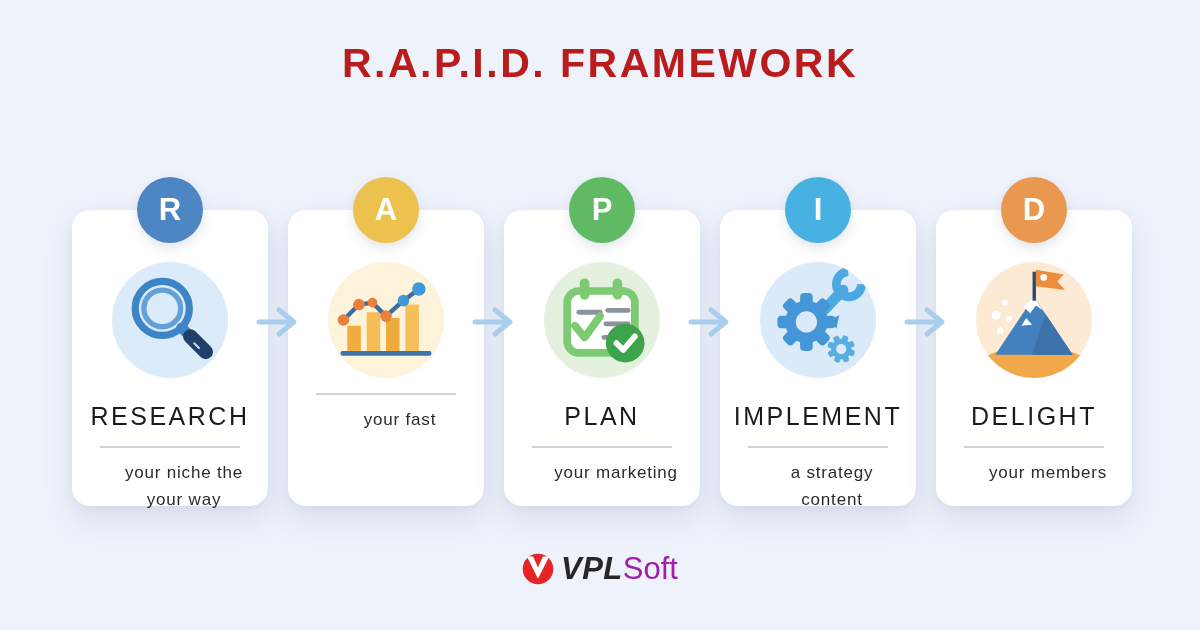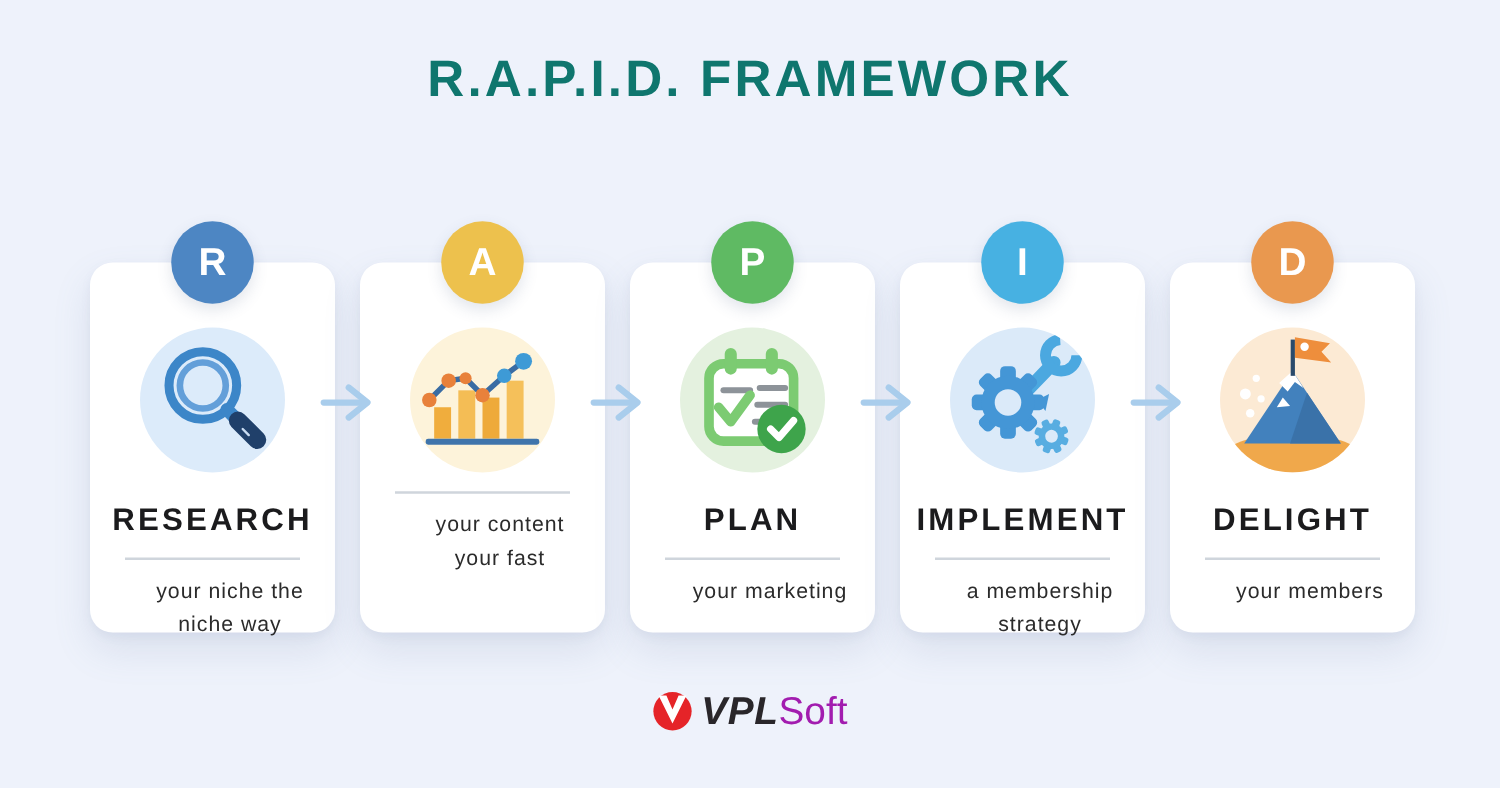--- a/index.html
+++ b/index.html
@@ -9,21 +9,21 @@
     background:#eef2fb;
     overflow:hidden;
     font-family:"Liberation Sans", sans-serif;
   }
   
   .page-title{
     position:absolute;top:40px;left:0;width:1200px;
     text-align:center;
     font-size:41px;font-weight:800;
     letter-spacing:2.5px;
-    color:#0f766e;
+    color:#b91c1c;
     margin:0;
   }
   
   .cards{
     position:absolute;top:210px;left:72px;width:1060px;
     display:flex;justify-content:space-between;
   }
   .card{
     position:relative;
     width:196px;height:296px;
@@ -52,21 +52,21 @@
     position:relative;
   }
   .c0 .icon-wrap{background:#dcebfa;}
   .c1 .icon-wrap{background:#fdf3da;}
   .c2 .icon-wrap{background:#e4f1df;}
   .c3 .icon-wrap{background:#dbeaf9;}
   .c4 .icon-wrap{background:#fcead4;}
   .icon-wrap svg{display:block;}
   .step-title{
     margin:24px 0 0;
-    font-size:25px;font-weight:700;
+    font-size:25px;font-weight:400;
     letter-spacing:2.5px;
     color:#1b1b1d;
   }
   .divider{
     width:140px;height:2px;background:#cfd5dc;
     border:none;margin:15px auto 11px;
   }
   .step-sub{
     margin:0;
     font-size:17px;line-height:1.6;
@@ -103,21 +103,21 @@
           <circle cx="52" cy="48" r="19" fill="none" stroke="#639fd9" stroke-width="5.5"></circle>
           <line x1="72" y1="68" x2="79" y2="75" stroke="#3c86c8" stroke-width="11" stroke-linecap="round"></line>
           <line x1="81" y1="77" x2="97" y2="93" stroke="#20406a" stroke-width="15" stroke-linecap="round"></line>
           <line x1="85" y1="84" x2="90" y2="89" stroke="#c9dcf2" stroke-width="2" stroke-linecap="round"></line>
         </svg>
       </div>
       <h2 class="step-title">RESEARCH</h2>
       <hr class="divider">
       <p class="step-sub">
         <span class="sub-line">your niche the</span>
-        <span class="sub-line">niche way</span>
+        <span class="sub-line">your way</span>
       </p>
     </article>
 
     <article class="card c1">
       <div class="badge">A</div>
       <div class="icon-wrap">
         <svg width="116" height="116" viewBox="0 0 120 120">
           <rect x="20" y="66" width="14" height="26" fill="#f0ad3d"></rect>
           <rect x="40" y="52" width="14" height="40" fill="#f4bd55"></rect>
           <rect x="60" y="58" width="14" height="34" fill="#eeaa3a"></rect>
@@ -127,21 +127,20 @@
           <circle cx="16" cy="60" r="6" fill="#e8813b"></circle>
           <circle cx="32" cy="44" r="6" fill="#e8813b"></circle>
           <circle cx="46" cy="42" r="5" fill="#e8813b"></circle>
           <circle cx="60" cy="56" r="6" fill="#e8813b"></circle>
           <circle cx="78" cy="40" r="6" fill="#3e9ad6"></circle>
           <circle cx="94" cy="28" r="7" fill="#3e9ad6"></circle>
         </svg>
       </div>
       <hr class="divider">
       <p class="step-sub">
-        <span class="sub-line">your content</span>
         <span class="sub-line">your fast</span>
       </p>
     </article>
 
     <article class="card c2">
       <div class="badge">P</div>
       <div class="icon-wrap">
         <svg width="116" height="116" viewBox="0 0 120 120">
           <rect x="24" y="30" width="70" height="64" rx="12" fill="#ffffff" stroke="#7ccb72" stroke-width="8"></rect>
           <rect x="37" y="17" width="10" height="22" rx="5" fill="#7ccb72"></rect>
@@ -183,22 +182,22 @@
             <rect x="-6.5" y="-30" width="13" height="60" rx="4" fill="#58ade1" transform="rotate(90)"></rect>
             <rect x="-6.5" y="-30" width="13" height="60" rx="4" fill="#58ade1" transform="rotate(135)"></rect>
             <circle r="22" fill="#58ade1"></circle>
             <circle r="11" fill="#dbeaf9"></circle>
           </g>
         </svg>
       </div>
       <h2 class="step-title">IMPLEMENT</h2>
       <hr class="divider">
       <p class="step-sub">
-        <span class="sub-line">a membership</span>
-        <span class="sub-line">strategy</span>
+        <span class="sub-line">a strategy</span>
+        <span class="sub-line">content</span>
       </p>
     </article>
 
     <article class="card c4">
       <div class="badge">D</div>
       <div class="icon-wrap">
         <svg width="116" height="116" viewBox="0 0 120 120">
           <circle cx="30" cy="42" r="3" fill="#ffffff"></circle>
           <circle cx="21" cy="55" r="4.5" fill="#ffffff"></circle>
           <circle cx="34" cy="59" r="3" fill="#ffffff"></circle>

